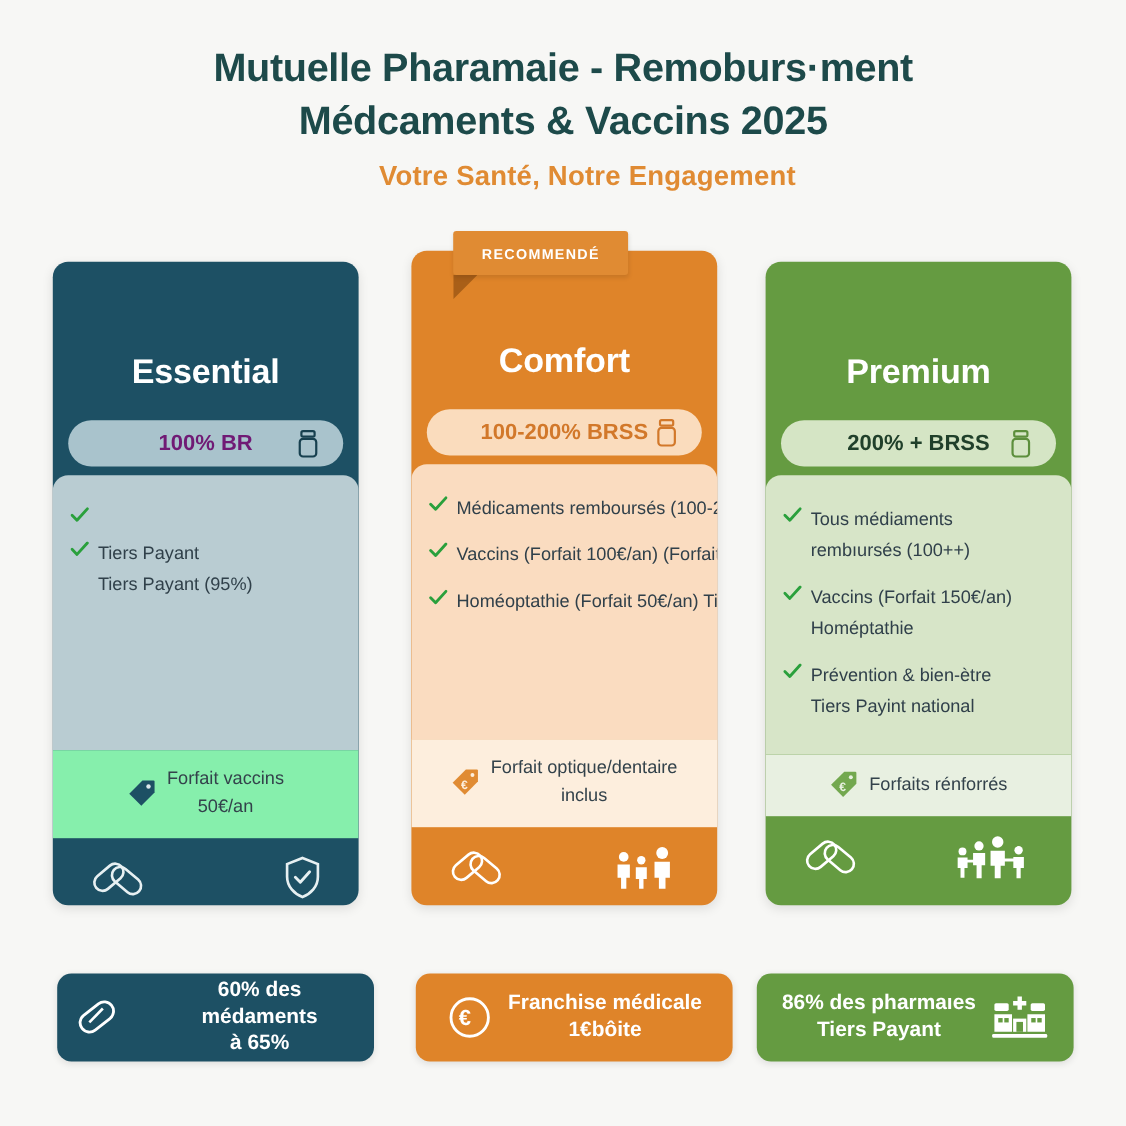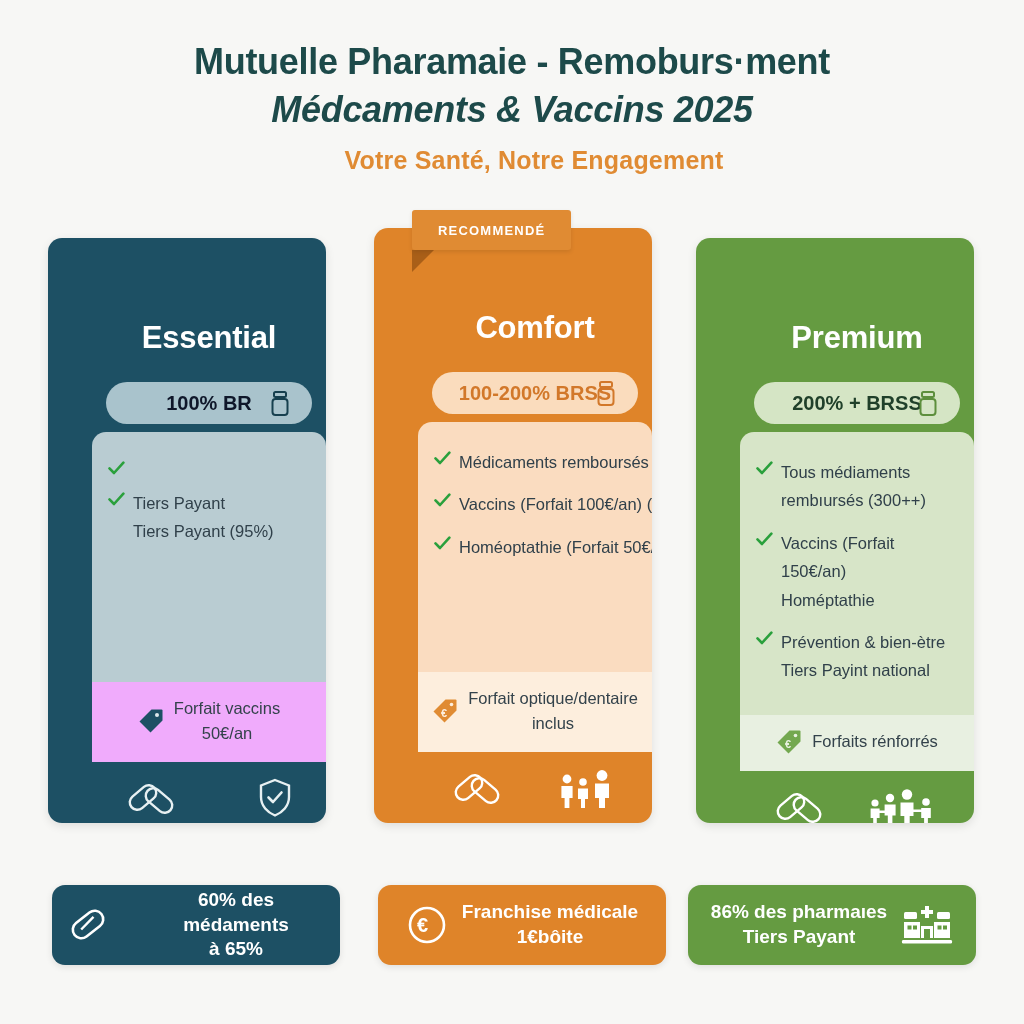--- a/index.html
+++ b/index.html
@@ -11,33 +11,33 @@
     overflow: hidden;
   }
   .page { position: relative; width: 1024px; height: 748px; }
 
   
   .header { position: absolute; left: 0; top: 38px; width: 1024px; text-align: center; }
   .title {
     font-size: 36px; font-weight: bold; color: #1d4a4a;
     line-height: 1.33; letter-spacing: -0.3px;
   }
-  .title .line2 { display: block; font-style: italic; }
+  .title .line2 { display: block; }
   .subtitle {
     margin-top: 12px; font-size: 25px; font-weight: bold;
     color: #e08b33; letter-spacing: 0.2px; padding-left: 44px;
   }
 
   
   .cards { position: absolute; left: 0; top: 0; width: 1024px; height: 1024px; }
   .card {
     position: absolute; width: 278px; border-radius: 14px;
     overflow: visible; box-shadow: 0 3px 10px rgba(0,0,0,.10);
   }
-  .card-inner { border-radius: 22px; overflow: hidden; height: 100%; padding-left: 44px; }
+  .card-inner { border-radius: 22px; overflow: hidden; height: 100%; }
   .card.essential { left: 48px;  top: 238px; height: 585px; background: #1d5064; }
   .card.comfort   { left: 374px; top: 228px; height: 595px; background: #df8429; }
   .card.premium   { left: 696px; top: 238px; height: 585px; background: #659b41; }
 
   .ribbon {
     position: absolute; left: 38px; top: -18px; height: 40px;
     padding: 0 26px; display: flex; align-items: center; justify-content: center;
     background: #e08b33; color: #fff; font-size: 13px; font-weight: bold;
     letter-spacing: 1.2px; border-radius: 3px; z-index: 4;
     box-shadow: 0 2px 4px rgba(0,0,0,.10);
@@ -53,21 +53,21 @@
     margin-top: 82px; text-align: center; color: #ffffff;
     font-size: 31px; font-weight: bold; letter-spacing: -0.2px;
   }
 
   .badge {
     position: relative; margin: 26px 14px 0 14px; height: 42px;
     border-radius: 21px; display: flex; align-items: center; justify-content: center;
     font-size: 20px; font-weight: bold;
   }
   .badge .vial { position: absolute; right: 22px; top: 9px; }
-  .essential .badge { background: #a9c3cc; color: #0f172a; }
+  .essential .badge { background: #a9c3cc; color: #701a75; }
   .comfort   .badge { background: #fadcbd; color: #d2782a; }
   .premium   .badge { background: #d5e5c5; color: #20402a; }
 
   .features {
     margin: 8px 0 0 0; padding: 26px 16px 16px 16px;
     border-radius: 14px 14px 0 0; min-height: 250px;
   }
   .essential .features { background: #b9ccd2; }
   .comfort   .features { background: #fadcc0; }
   .premium   .features { background: #d7e5c8; }
@@ -77,21 +77,21 @@
   .feat-text {
     font-size: 16.5px; line-height: 1.72; color: #30404a;
     white-space: pre-line;
   }
   .comfort .feat-text { white-space: nowrap; }
 
   .card-footnote {
     padding: 14px 12px 16px 12px; text-align: center;
     display: flex; align-items: center; justify-content: center; gap: 10px;
   }
-  .essential .card-footnote { background: #f0abfc; }
+  .essential .card-footnote { background: #86efac; }
   .comfort   .card-footnote { background: #fdeedd; }
   .premium   .card-footnote { background: #e8f0e1; }
   .foot-text { font-size: 16.5px; line-height: 1.5; color: #33424b; white-space: pre-line; }
 
   .icon-strip {
     height: 72px; display: flex; align-items: center;
     justify-content: space-between; padding: 0 34px;
   }
 
   
@@ -284,21 +284,21 @@
         </div>
 
         <div class="features">
           <div class="feat">
             <span class="check">
               <svg width="17" height="14" viewBox="0 0 17 14">
                   <path d="M1.5 7.4 L6 12 L15.4 1.6" fill="none" stroke="#2aa03c" stroke-width="2.6" stroke-linecap="round" stroke-linejoin="round"></path>
                 </svg>
             </span>
             <span class="feat-text">Tous médiaments
-rembıursés (300++)</span>
+rembıursés (100++)</span>
           </div>
           <div class="feat">
             <span class="check">
               <svg width="17" height="14" viewBox="0 0 17 14">
                   <path d="M1.5 7.4 L6 12 L15.4 1.6" fill="none" stroke="#2aa03c" stroke-width="2.6" stroke-linecap="round" stroke-linejoin="round"></path>
                 </svg>
             </span>
             <span class="feat-text">Vaccins (Forfait 150€/an)
 Homéptathie</span>
           </div>

